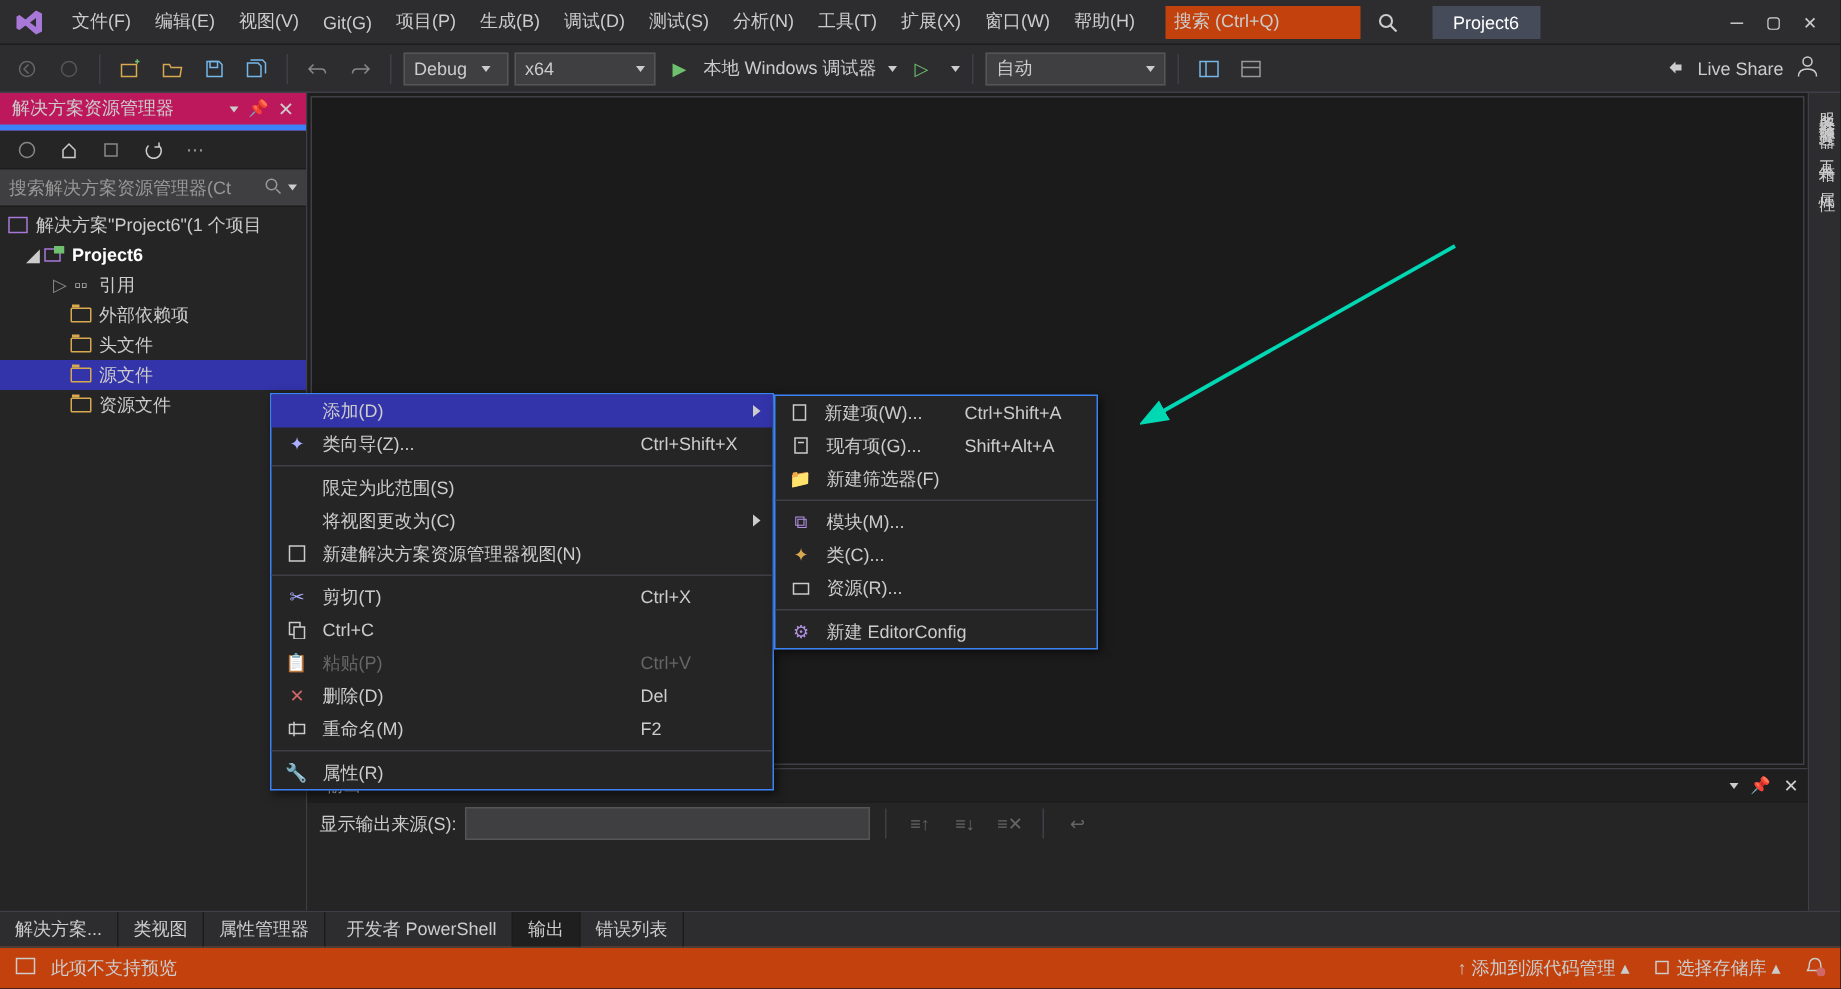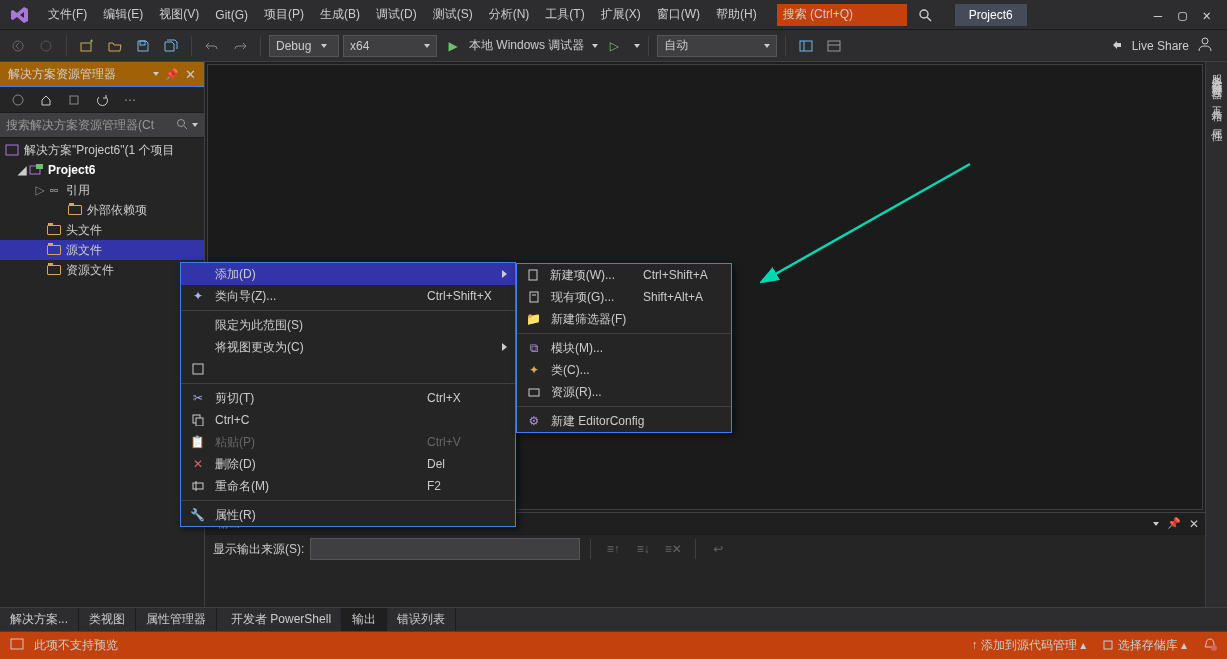--- a/index.html
+++ b/index.html
@@ -18,21 +18,21 @@
 .toolbar{height:32px;background:#2d2d30;border-bottom:1px solid #3f3f46;display:flex;align-items:center;padding:0 6px;gap:4px;}
 .tb-btn{width:24px;height:24px;display:flex;align-items:center;justify-content:center;color:#999;}
 .tb-sep{width:1px;height:20px;background:#3f3f46;margin:0 4px;}
 .tb-drop{height:22px;background:#3f3f41;border:1px solid #555;display:flex;align-items:center;padding:0 6px;gap:6px;}
 .tb-btn.play{color:#6ec06e;}
 .right-tb{margin-left:auto;display:flex;align-items:center;gap:8px;padding-right:8px;}
 .arrow-dn{border-left:3px solid transparent;border-right:3px solid transparent;border-top:4px solid #ccc;display:inline-block;margin-left:4px;}
 
 .main{display:flex;height:calc(100% - 30px - 32px - 24px - 28px);}
 .sidebar{width:205px;background:#252526;border-right:1px solid #3f3f46;display:flex;flex-direction:column;}
-.panel-title{height:25px;background:#a16207;display:flex;align-items:center;padding:0 8px;border-bottom:1px solid #3b82f6;}
+.panel-title{height:25px;background:#be185d;display:flex;align-items:center;padding:0 8px;border-bottom:4px solid #3b82f6;}
 .panel-title .sp{margin-left:auto;display:flex;gap:6px;align-items:center;}
 .panel-toolbar{height:26px;border-bottom:1px solid #1c1c1c;display:flex;align-items:center;padding:0 6px;gap:4px;}
 .panel-search{height:25px;background:#3f3f41;display:flex;align-items:center;padding:0 6px;border-bottom:1px solid #1c1c1c;}
 .tree{flex:1;padding:2px 0;}
 .tree-node{display:flex;align-items:center;height:20px;padding-left:8px;cursor:pointer;white-space:nowrap;}
 .tree-node.sel{background:#3333aa;}
 .tree-node .caret{width:12px;display:inline-flex;justify-content:center;}
 .tree-node .ico{width:16px;height:14px;margin-right:4px;display:inline-flex;align-items:center;justify-content:center;}
 .tree-node.bold>span.lbl{font-weight:bold;color:#fff;}
 .folder-ico{width:14px;height:10px;border:1px solid #d8a94e;border-radius:1px;position:relative;}
@@ -259,21 +259,21 @@
               <rect x="7" y="0" width="7" height="5" fill="#6ec06e"></rect>
             </svg>
           </span>
         <span class="lbl">Project6</span>
       </div>
       <div class="tree-node" style="padding-left:34px">
         <span class="caret" style="color:#888">▷</span>
         <span class="ico">▫▫</span>
         <span class="lbl">引用</span>
       </div>
-      <div class="tree-node" style="padding-left:67px">
+      <div class="tree-node" style="padding-left:46px">
         <span class="ico">
             <div class="folder-ico"></div>
           </span>
         <span class="lbl">外部依赖项</span>
       </div>
       <div class="tree-node" style="padding-left:46px">
         <span class="ico">
             <div class="folder-ico"></div>
           </span>
         <span class="lbl">头文件</span>
@@ -371,20 +371,21 @@
       <span class="mico"></span>
       <span class="mlbl">将视图更改为(C)</span>
       <span class="subr"></span>
     </div>
   <div class="mi">
       <span class="mico">
         <svg width="12" height="12">
           <rect x="1" y="1" width="10" height="10" stroke="#ccc" fill="none"></rect>
         </svg>
       </span>
+      <span class="mlbl">新建解决方案资源管理器视图(N)</span>
     </div>
   <hr>
   <div class="mi">
       <span class="mico">✂</span>
       <span class="mlbl">剪切(T)</span>
       <span class="msc">Ctrl+X</span>
     </div>
   <div class="mi">
       <span class="mico">
         <svg width="12" height="12">

